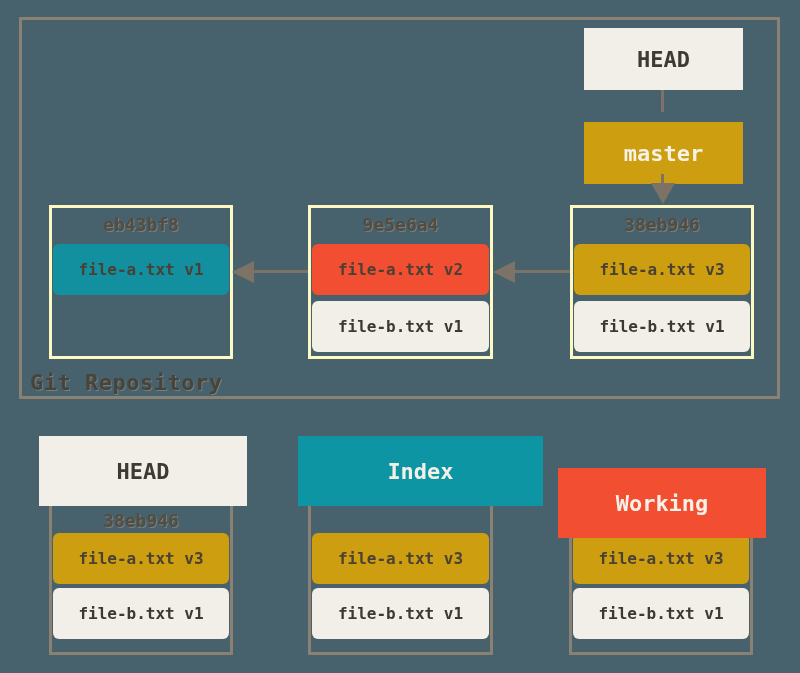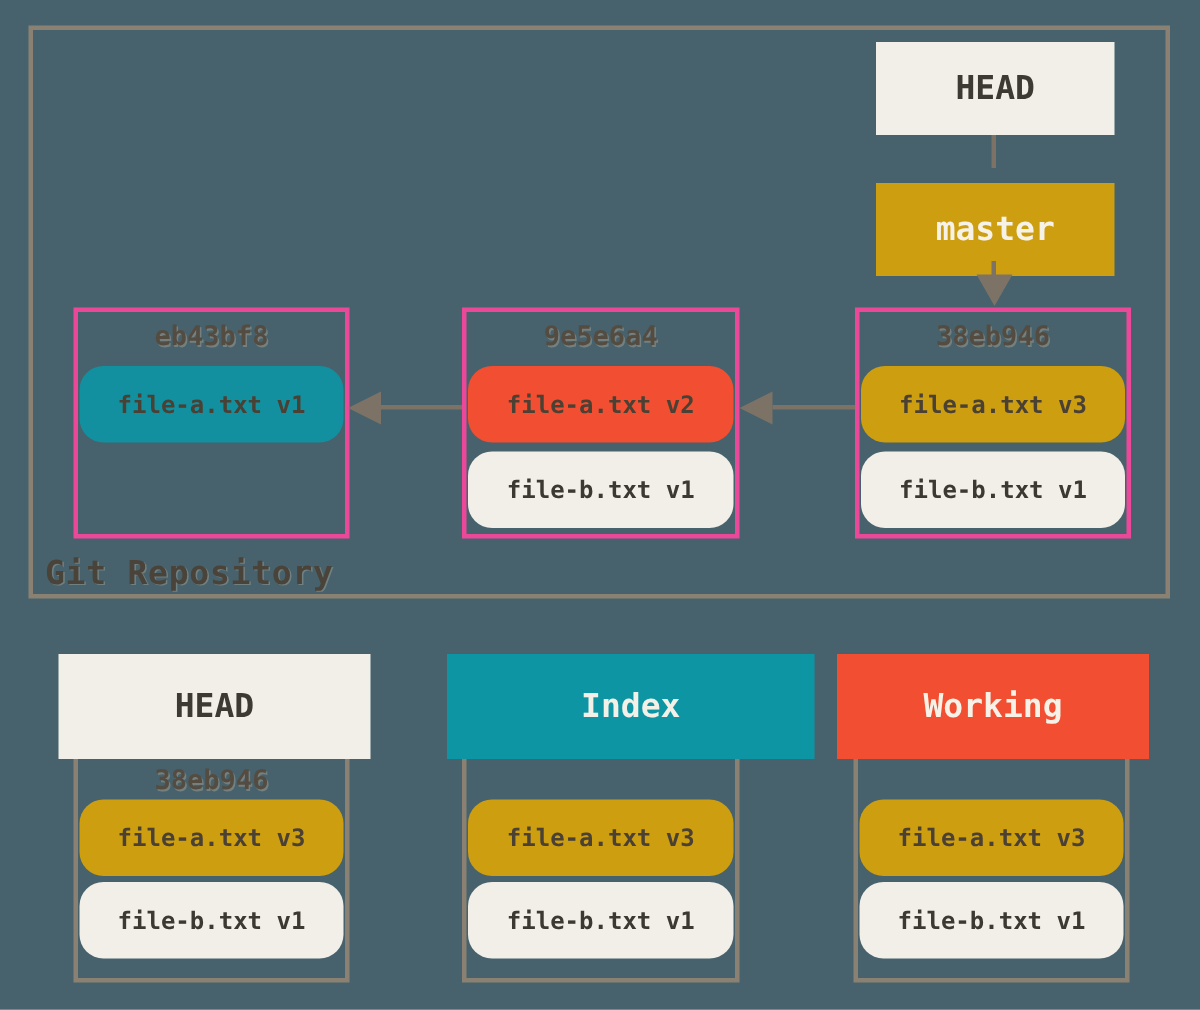--- a/index.html
+++ b/index.html
@@ -29,29 +29,29 @@
                 border-left:12px solid transparent; border-right:12px solid transparent;
                 border-top:21px solid #7C7366; }
   .hline1 { left:254px; top:270px; width:54px; height:3px; }
   .hline2 { left:515px; top:270px; width:55px; height:3px; }
   .arrow-left { width:0; height:0; top:261px;
                 border-top:11px solid transparent; border-bottom:11px solid transparent;
                 border-right:22px solid #7C7366; }
   .ah1 { left:232px; } .ah2 { left:493px; }
 
   
-  .commit { top:205px; height:154px; border:3px solid #ec4899; }
+  .commit { top:205px; height:154px; border:3px solid #fef9c3; }
   .c1 { left:49px;  width:184px; }
   .c2 { left:308px; width:185px; }
   .c3 { left:570px; width:184px; }
   .hash { left:0; right:0; top:6px; text-align:center; font-size:18px; color:#554C41;
           text-shadow:1px 1px 0 rgba(185,176,158,0.4); }
 
   
-  .pill { left:1px; right:1px; height:51px; border-radius:16px;
+  .pill { left:1px; right:1px; height:51px; border-radius:6px;
           display:flex; align-items:center; justify-content:center;
           font-size:16px; color:#4A4134; }
   .pill.creamtxt { color:#3C3832; }
   .p1 { top:36px; } .p2 { top:93px; }
 
   
   .tree-header { top:436px; height:70px; display:flex; flex-direction:column;
                  align-items:center; justify-content:center; font-size:22px;
                  line-height:29px; text-align:center; z-index:2; }
   .th1 { left:39px;  width:208px; color:#3D3933; }
@@ -111,21 +111,21 @@
     <div class="abs pill p1" style="background: rgb(204, 158, 16);">file-a.txt v3</div>
     <div class="abs pill p2 creamtxt" style="background: rgb(241, 239, 232);">file-b.txt v1</div>
   </div>
 
   <div class="abs tree-header th2" style="background: rgb(13, 149, 164);">Index</div>
   <div class="abs tree-box tb2">
     <div class="abs pill p1" style="background: rgb(204, 158, 16);">file-a.txt v3</div>
     <div class="abs pill p2 creamtxt" style="background: rgb(241, 239, 232);">file-b.txt v1</div>
   </div>
 
-  <div class="abs tree-header th3" style="background: rgb(242, 78, 49);">
+  <div class="abs tree-header th3" style="background: rgb(242, 78, 49); margin-top: 32px;">
     <div>Working</div>
   </div>
   <div class="abs tree-box tb3">
     <div class="abs pill p1" style="background: rgb(204, 158, 16);">file-a.txt v3</div>
     <div class="abs pill p2 creamtxt" style="background: rgb(241, 239, 232);">file-b.txt v1</div>
   </div>
 
 </div>
 
 </body></html>

